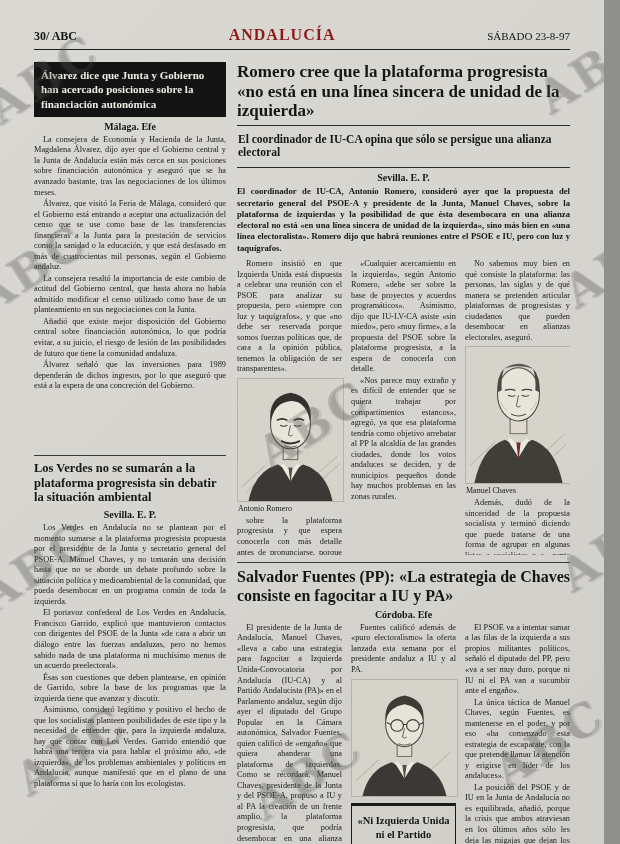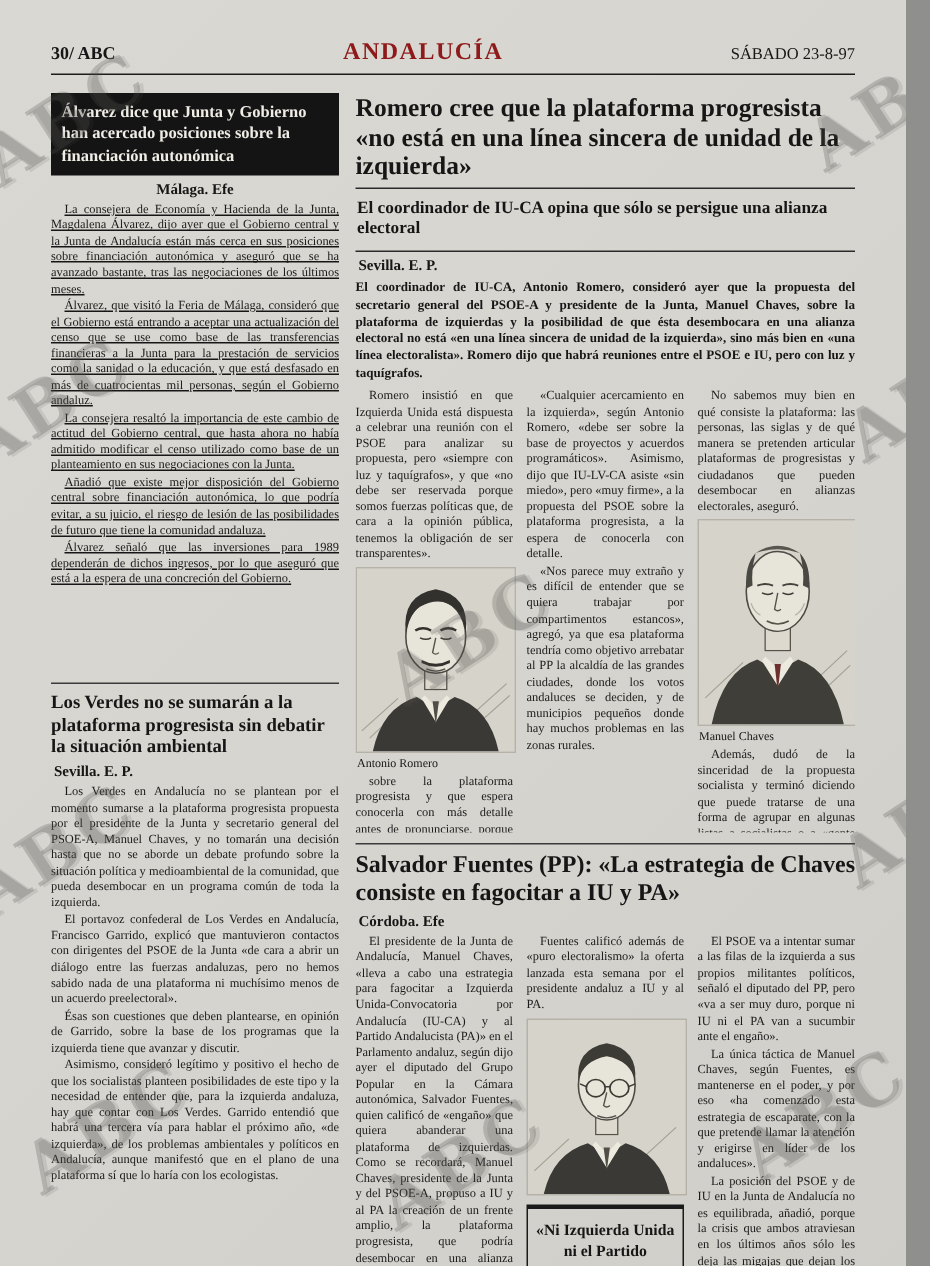--- a/index.html
+++ b/index.html
@@ -25,32 +25,32 @@
   .pnum { font-weight:bold; font-size:12px; }
   .section { font-weight:bold; font-size:16px; letter-spacing:1px; color:#8e1a1a; }
   .pdate { font-weight:normal; font-size:11px; }
   
   .content { position:absolute; top:62px; left:34px; right:34px; bottom:14px; z-index:10; display:flex; gap:11px; }
   .left-col { width:192px; flex:none; }
   .right-col { flex:1; min-width:0; }
   
   .dateline { font-weight:bold; font-size:10px; margin:4px 2px 3px; }
   .dl-center { text-align:center; }
-  .dl-right { text-align:left; }
+  .dl-right { text-align:center; }
   .body p, .col p {
     font-size:8.3px; line-height:1.27; text-align:justify;
     margin:0 0 1px; text-indent:9px; color:#1b1b1b;
   }
   
   .box-head {
     margin:0; background:#141414; color:#efede6;
     font-size:11px; line-height:1.3; font-weight:bold;
     padding:6px 7px; text-align:left;
   }
-  .alvarez-body { height:312px; overflow:hidden;text-decoration:underline; }
+  .alvarez-body { height:312px; overflow:hidden; }
   .verdes { margin-top:8px; border-top:1px solid #3a3a3a; padding-top:5px; }
   .verdes h2 { margin:0 0 2px; font-size:12.5px; line-height:1.18; font-weight:bold; }
   .verdes-body { height:296px; overflow:hidden; }
   
   .romero h1, .fuentes h1 { margin:0 0 4px; text-align:left; font-weight:bold; }
   .romero h1 { font-size:17px; line-height:1.15; }
   .subhead {
     font-size:11.5px; font-weight:bold; line-height:1.2;
     border-top:1px solid #2a2a2a; border-bottom:1px solid #2a2a2a;
     padding:7px 1px; margin:0;

